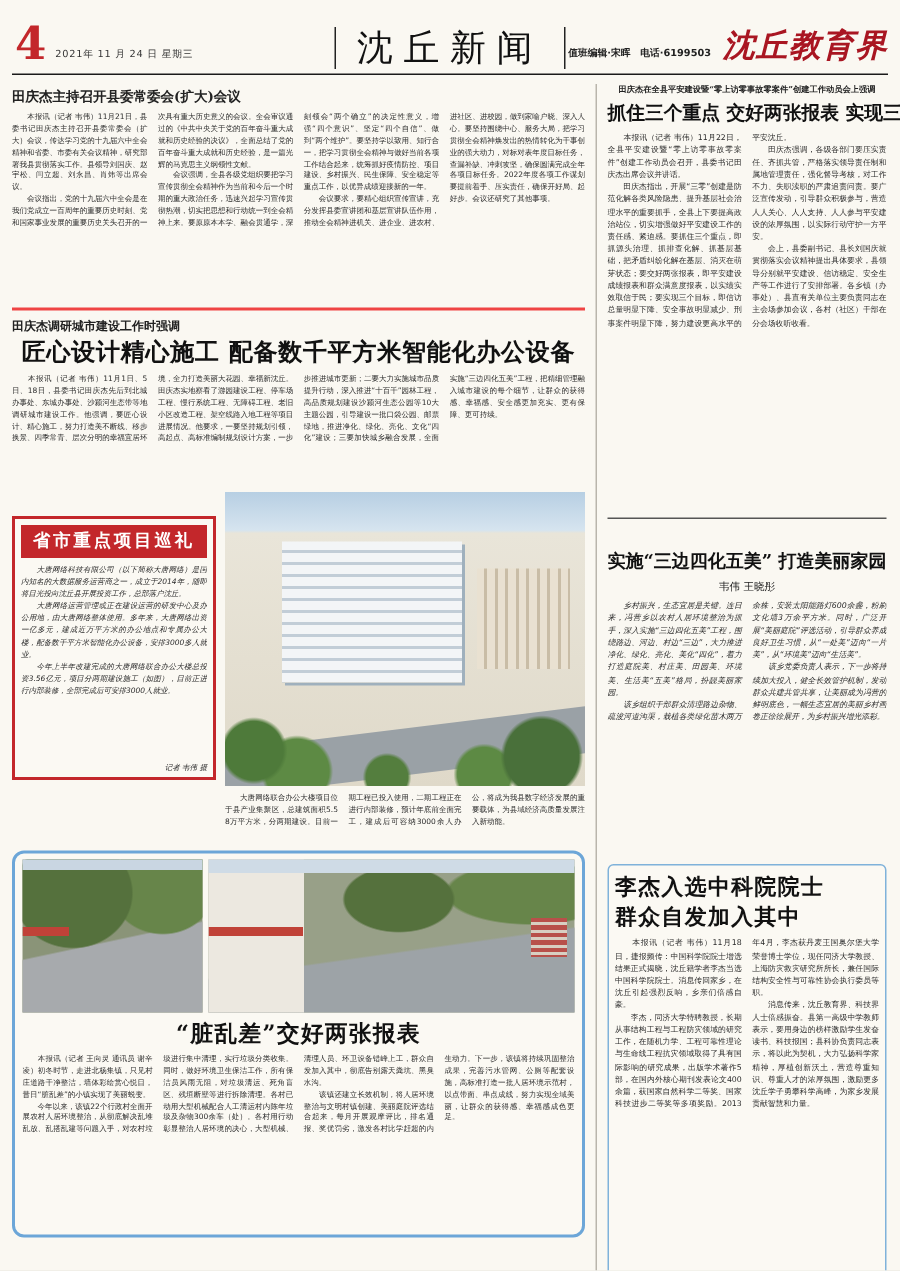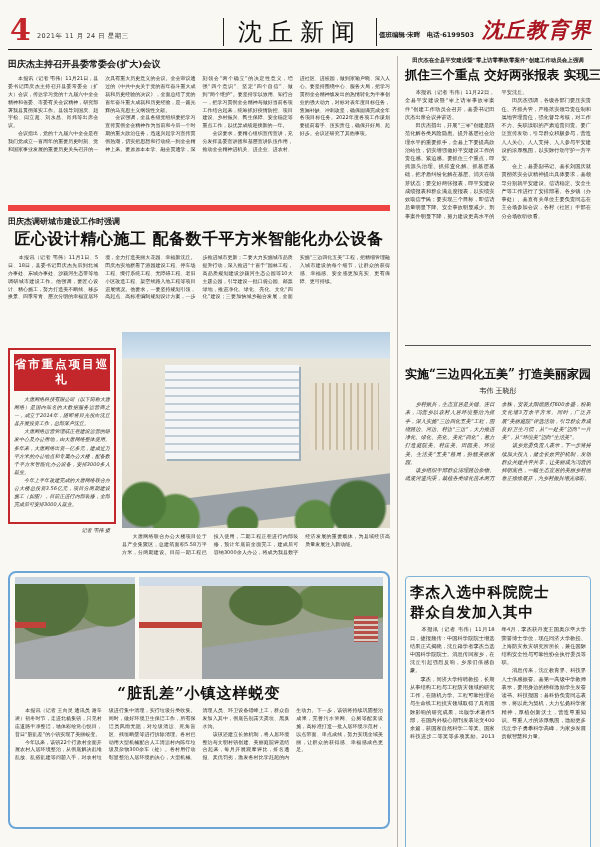--- a/index.html
+++ b/index.html
@@ -28,27 +28,27 @@
   .kicker { font-size:9px; font-weight:bold; color:#222; font-family:"DejaVu Serif",serif; }
   .body-txt {
     font-size:5px; line-height:1.58; color:#2b2b2b; text-align:justify;
     word-break:break-all; white-space:pre-line; overflow:hidden; margin-top:4px;
   }
   
   .a1 { margin-top:2px; }
   .a1 .headline { font-size:21.5px; font-weight:bold; font-family:"DejaVu Serif",serif; text-align:center; letter-spacing:1px; margin-top:3px; color:#111; }
   .a1 .body-txt { column-count:4; column-gap:7px; height:122px; }
   
-  .a2 { margin-top:8px; border-top:6px solid #ef4444; padding-top:5px; }
+  .a2 { margin-top:8px; border-top:2px solid #ef4444; padding-top:5px; }
   .a2 .kicker { font-size:8px; }
   .a2 .headline { font-size:16px; font-weight:bold; font-family:"DejaVu Serif",serif; text-align:center; letter-spacing:.5px; margin-top:2px; color:#111; }
   .a2 .body-txt { column-count:4; column-gap:7px; height:72px; }
   
   .midrow { display:flex; margin-top:6px; gap:6px; }
-  .projbox { width:108px; border:2px solid #c3272b; padding:4px; margin-top:16px; height:176px; background:#fbf9f3; }
+  .projbox { width:136px; border:2px solid #c3272b; padding:4px; margin-top:16px; height:176px; background:#fbf9f3; }
   .projbanner { background:#c3272b; color:#fff; font-size:11.5px; font-weight:bold; text-align:center; letter-spacing:2px; padding:3px 0 4px; }
   .projtext { font-size:5px; line-height:1.62; font-style:italic; text-align:justify; word-break:break-all; margin-top:4px; height:130px; overflow:hidden; color:#2b2b2b; white-space:pre-line; }
   .projcredit { font-size:5px; text-align:right; font-style:italic; color:#2b2b2b; margin-top:2px; }
   .photowrap { flex:1; }
   .bigphoto { position:relative; width:100%; height:196px; overflow:hidden;
     background:linear-gradient(180deg,#b7cfe3 0%,#d6e4ef 13%,#e9e5d9 14%,#dfd9c9 100%); }
   .ph-bldg-main { position:absolute; left:16%; top:17%; width:50%; height:48%;
     background:repeating-linear-gradient(180deg,#f3f5f7 0 6px,#c2cdd7 6px 8px); box-shadow:2px 2px 0 #9fb0bd; }
   .ph-bldg-side { position:absolute; right:4%; top:26%; width:26%; height:34%;
     background:repeating-linear-gradient(90deg,#e9e1d1 0 5px,#c9bda6 5px 7px); }
@@ -157,21 +157,21 @@
       <div class="feature">
         <div class="feat-photos">
           <div class="street-l">
             <div class="redstripe"></div>
           </div>
           <div class="street-r">
             <div class="redstripe"></div>
             <div class="redwall"></div>
           </div>
         </div>
-        <div class="feat-title">“脏乱差”小镇这样蜕变</div>
+        <div class="feat-title">“脏乱差”交好两张报表</div>
         <div class="body-txt feat-body">　　本报讯（记者 王向灵 通讯员 谢辛凌）初冬时节，走进北杨集镇，只见村庄道路干净整洁，墙体彩绘赏心悦目，昔日“脏乱差”的小镇实现了美丽蜕变。
 　　今年以来，该镇22个行政村全面开展农村人居环境整治，从彻底解决乱堆乱放、乱搭乱建等问题入手，对农村垃圾进行集中清理，实行垃圾分类收集。同时，做好环境卫生保洁工作，所有保洁员风雨无阻，对垃圾清运、死角盲区、残垣断壁等进行拆除清理。各村已动用大型机械配合人工清运村内陈年垃圾及杂物300余车（处）。各村用行动彰显整治人居环境的决心，大型机械、清理人员、环卫设备错峰上工，群众自发加入其中，彻底告别露天粪坑、黑臭水沟。
 　　该镇还建立长效机制，将人居环境整治与文明村镇创建、美丽庭院评选结合起来，每月开展观摩评比，排名通报、奖优罚劣，激发各村比学赶超的内生动力。下一步，该镇将持续巩固整治成果，完善污水管网、公厕等配套设施，高标准打造一批人居环境示范村，以点带面、串点成线，努力实现全域美丽，让群众的获得感、幸福感成色更足。</div>
 
       </div>
 
     </div>
 
     <div class="col-r">
 

